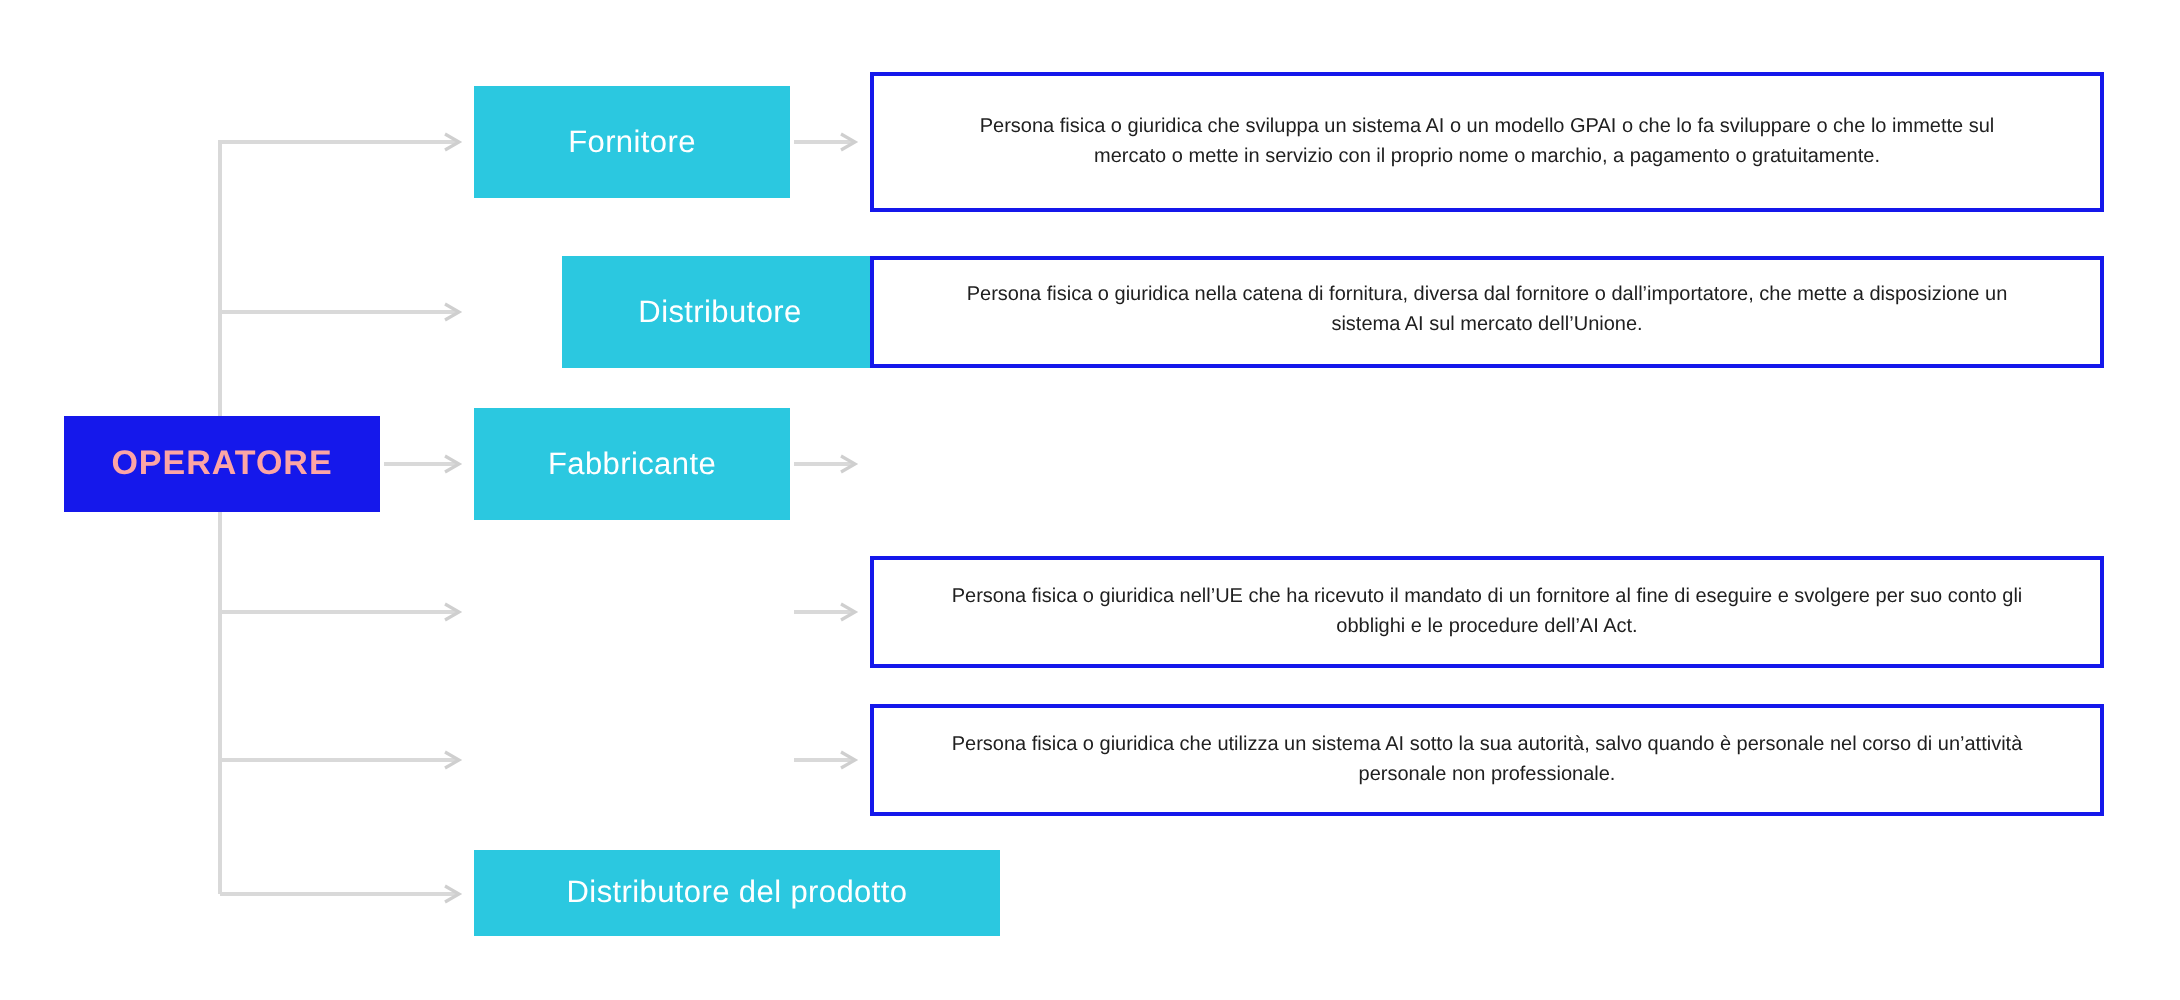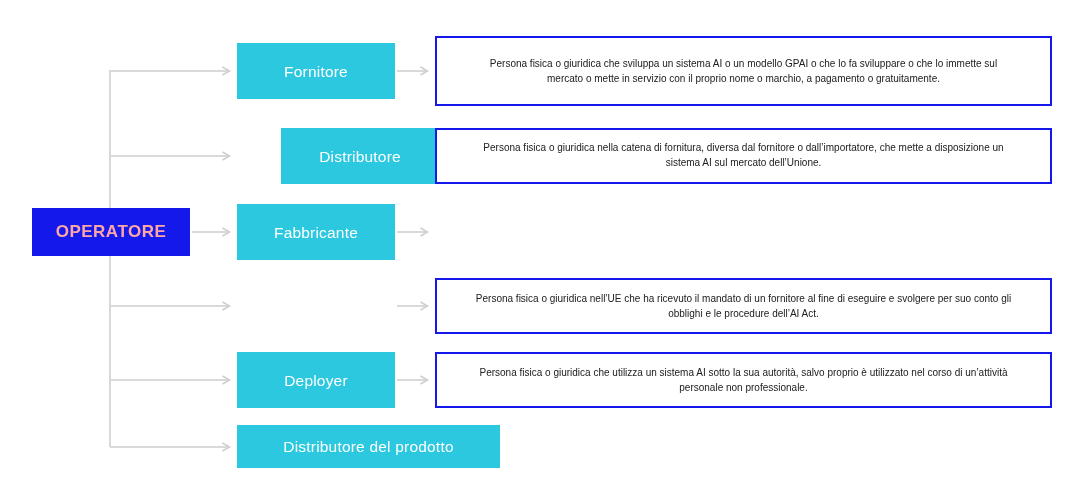--- a/index.html
+++ b/index.html
@@ -132,24 +132,21 @@
   </div>
 
   <div class="node cyan r2">
     <span>Fabbricante</span>
   </div>
 
   <div class="desc d3">
     <p class="desc-text">Persona fisica o giuridica nell’UE che ha ricevuto il mandato di un fornitore al fine di eseguire e svolgere per suo conto gli obblighi e le procedure dell’AI Act.</p>
   </div>
 
-  <div class="node cyan r4">
-    <span>Deployer</span>
-  </div>
   <div class="desc d4">
-    <p class="desc-text">Persona fisica o giuridica che utilizza un sistema AI sotto la sua autorità, salvo proprio è utilizzato nel corso di un’attività personale non professionale.</p>
+    <p class="desc-text">Persona fisica o giuridica che utilizza un sistema AI sotto la sua autorità, salvo quando è personale nel corso di un’attività personale non professionale.</p>
   </div>
 
   <div class="node cyan r5">
     <span>Distributore del prodotto</span>
   </div>
 
 </div>
 
 </body></html>

